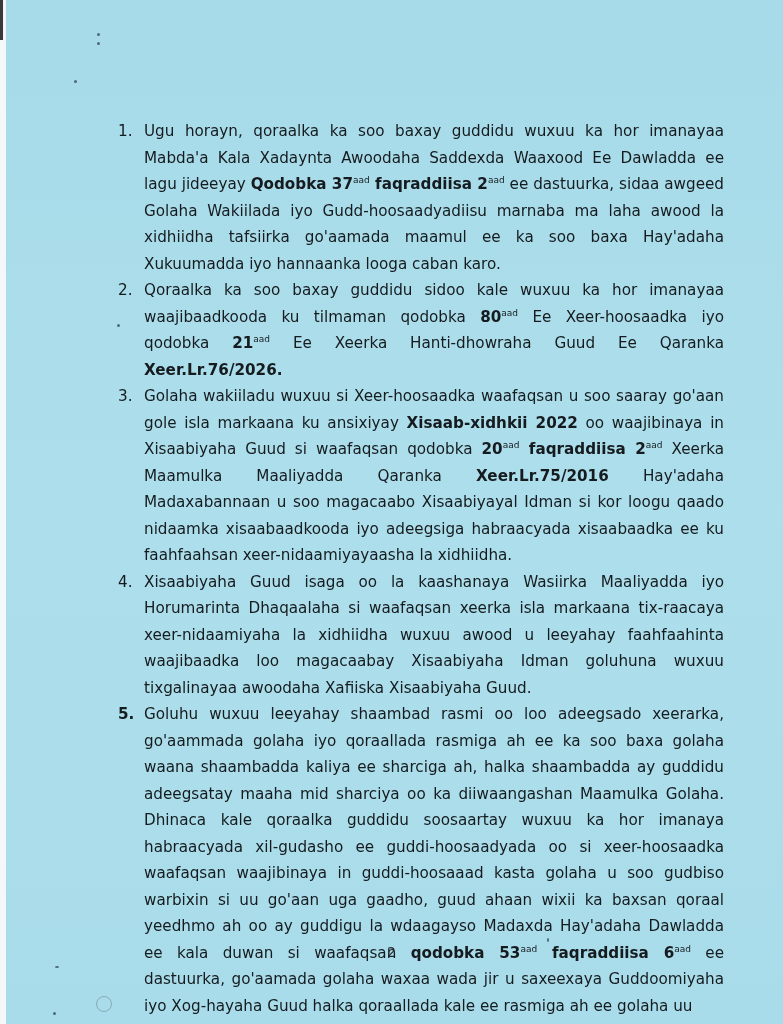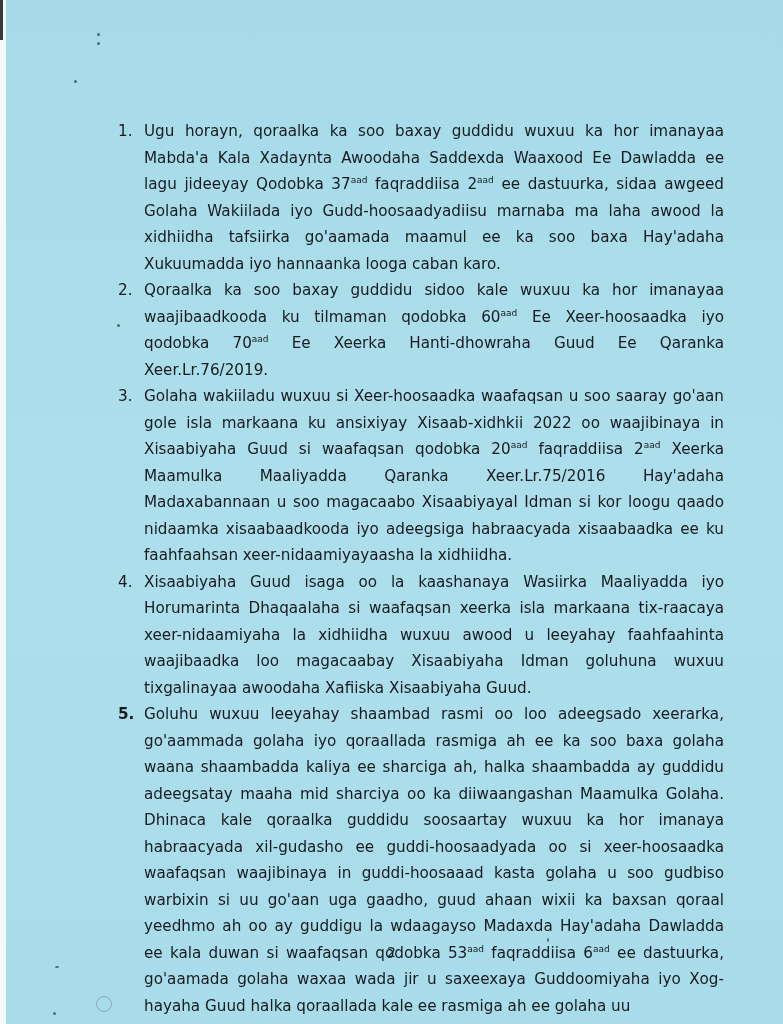--- a/index.html
+++ b/index.html
@@ -17,21 +17,21 @@
   }
   .speck { position:absolute; width:3px; height:3px; border-radius:50%; background:#4a6a76; }
   .ring { position:absolute; width:14px; height:14px; border-radius:50%; border:1.5px solid #8aaab5; }
   .content {
     position:absolute; left:118px; top:118px; width:606px;
     color:#151b1f; font-size:15.2px; line-height:26.5px;
   }
   .item { position:relative; padding-left:26px; margin-bottom:0; text-align:justify; }
   .num { position:absolute; left:0; top:0; }
   .num.bold { font-weight:bold; }
-  b { font-weight:normal; }
+  b { font-weight:bold; }
   sup { font-size:9px; line-height:0; vertical-align:super; font-weight:normal; }
   .page-number { position:absolute; left:0; width:783px; top:944px; text-align:center; font-size:14px; color:#1e2529; }
 </style>
 </head>
 <body>
 
 <div class="edge"></div>
 <div class="edge-dark"></div>
 
 <div class="page">
@@ -40,19 +40,19 @@
   <span class="speck" style="left:68px;top:80px"></span>
   <span class="speck" style="left:49px;top:966px;width:4px;height:2px"></span>
   <span class="speck" style="left:47px;top:1012px"></span>
   <span class="ring" style="left:90px;top:996px"></span>
   <span class="speck" style="left:541px;top:938px;width:2px;height:4px"></span>
   <span class="speck" style="left:111px;top:324px;width:3px;height:3px"></span>
 </div>
 
 <div class="content" id="content">
     <div class="item"><span class="num">1.</span><span>Ugu horayn, qoraalka ka soo baxay guddidu wuxuu ka hor imanayaa Mabda'a Kala Xadaynta Awoodaha Saddexda Waaxood Ee Dawladda ee lagu jideeyay </span><b>Qodobka 37</b><sup>aad</sup><b> faqraddiisa 2</b><sup>aad</sup><span> ee dastuurka, sidaa awgeed Golaha Wakiilada iyo Gudd-hoosaadyadiisu marnaba ma laha awood la xidhiidha tafsiirka go'aamada maamul ee ka soo baxa Hay'adaha Xukuumadda iyo hannaanka looga caban karo.</span></div>
-    <div class="item"><span class="num">2.</span><span>Qoraalka ka soo baxay guddidu sidoo kale wuxuu ka hor imanayaa waajibaadkooda ku tilmaman qodobka </span><b>60</b><sup>aad</sup><span> Ee Xeer-hoosaadka iyo qodobka </span><b>70</b><sup>aad</sup><span> Ee Xeerka Hanti-dhowraha Guud Ee Qaranka </span><b>Xeer.Lr.76/2019.</b></div>
+    <div class="item"><span class="num">2.</span><span>Qoraalka ka soo baxay guddidu sidoo kale wuxuu ka hor imanayaa waajibaadkooda ku tilmaman qodobka </span><b>80</b><sup>aad</sup><span> Ee Xeer-hoosaadka iyo qodobka </span><b>21</b><sup>aad</sup><span> Ee Xeerka Hanti-dhowraha Guud Ee Qaranka </span><b>Xeer.Lr.76/2026.</b></div>
     <div class="item"><span class="num">3.</span><span>Golaha wakiiladu wuxuu si Xeer-hoosaadka waafaqsan u soo saaray go'aan gole isla markaana ku ansixiyay </span><b>Xisaab-xidhkii 2022</b><span> oo waajibinaya in Xisaabiyaha Guud si waafaqsan qodobka </span><b>20</b><sup>aad</sup><b> faqraddiisa 2</b><sup>aad</sup><span> Xeerka Maamulka Maaliyadda Qaranka </span><b>Xeer.Lr.75/2016</b><span> Hay'adaha Madaxabannaan u soo magacaabo Xisaabiyayal Idman si kor loogu qaado nidaamka xisaabaadkooda iyo adeegsiga habraacyada xisaabaadka ee ku faahfaahsan xeer-nidaamiyayaasha la xidhiidha.</span></div>
     <div class="item"><span class="num">4.</span><span>Xisaabiyaha Guud isaga oo la kaashanaya Wasiirka Maaliyadda iyo Horumarinta Dhaqaalaha si waafaqsan xeerka isla markaana tix-raacaya xeer-nidaamiyaha la xidhiidha wuxuu awood u leeyahay faahfaahinta waajibaadka loo magacaabay Xisaabiyaha Idman goluhuna wuxuu tixgalinayaa awoodaha Xafiiska Xisaabiyaha Guud.</span></div>
     <div class="item"><span class="num bold">5.</span><span>Goluhu wuxuu leeyahay shaambad rasmi oo loo adeegsado xeerarka, go'aammada golaha iyo qoraallada rasmiga ah ee ka soo baxa golaha waana shaambadda kaliya ee sharciga ah, halka shaambadda ay guddidu adeegsatay maaha mid sharciya oo ka diiwaangashan Maamulka Golaha.  Dhinaca kale qoraalka guddidu soosaartay wuxuu ka hor imanaya habraacyada xil-gudasho ee guddi-hoosaadyada oo si xeer-hoosaadka waafaqsan waajibinaya in guddi-hoosaaad kasta golaha u soo gudbiso warbixin si uu go'aan uga gaadho, guud ahaan wixii ka baxsan qoraal yeedhmo ah oo ay guddigu la wdaagayso Madaxda Hay'adaha Dawladda ee kala duwan si waafaqsan </span><b>qodobka 53</b><sup>aad</sup><b> faqraddiisa 6</b><sup>aad</sup><span> ee dastuurka, go'aamada golaha waxaa wada jir u saxeexaya Guddoomiyaha iyo Xog-hayaha Guud halka qoraallada kale ee rasmiga ah ee golaha uu</span></div>
   </div>
 
 <div class="page-number">2</div>
 
 </body></html>

